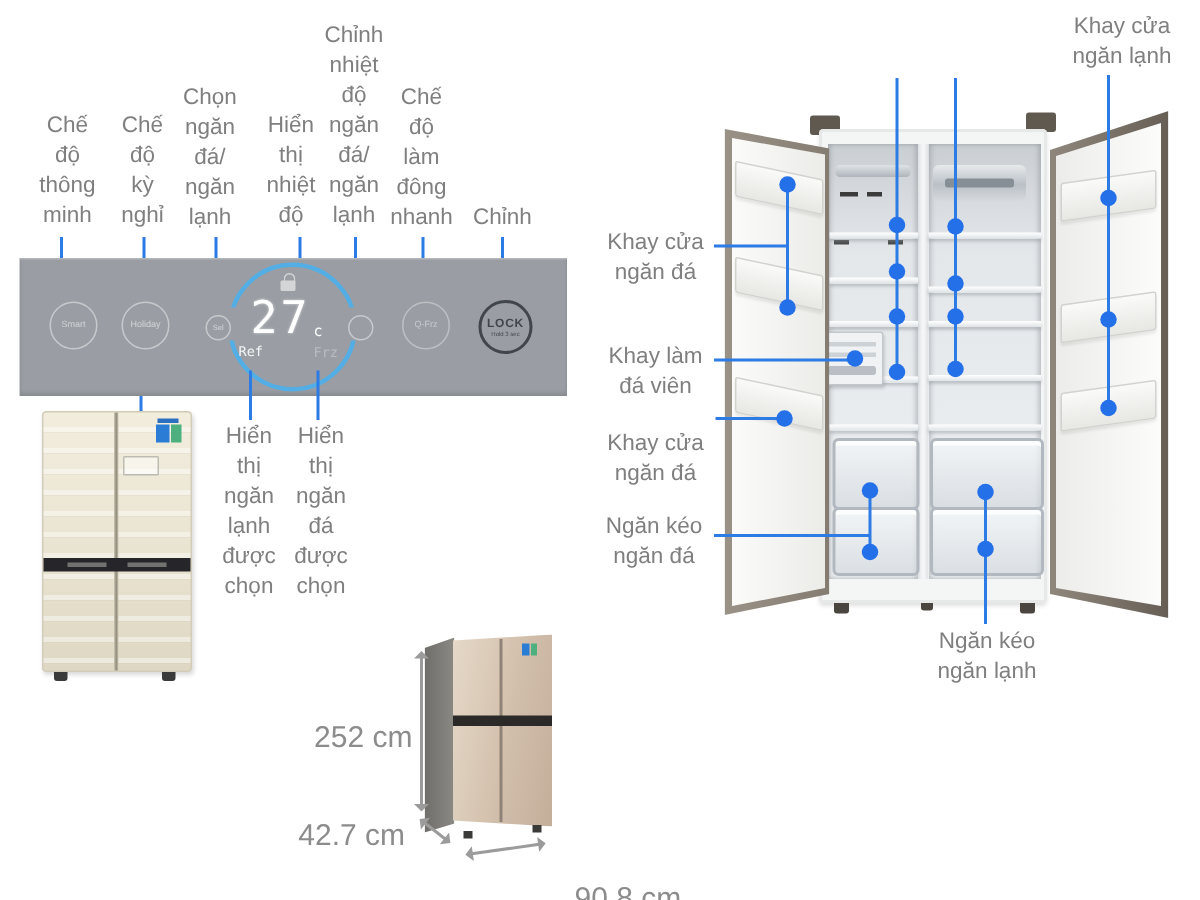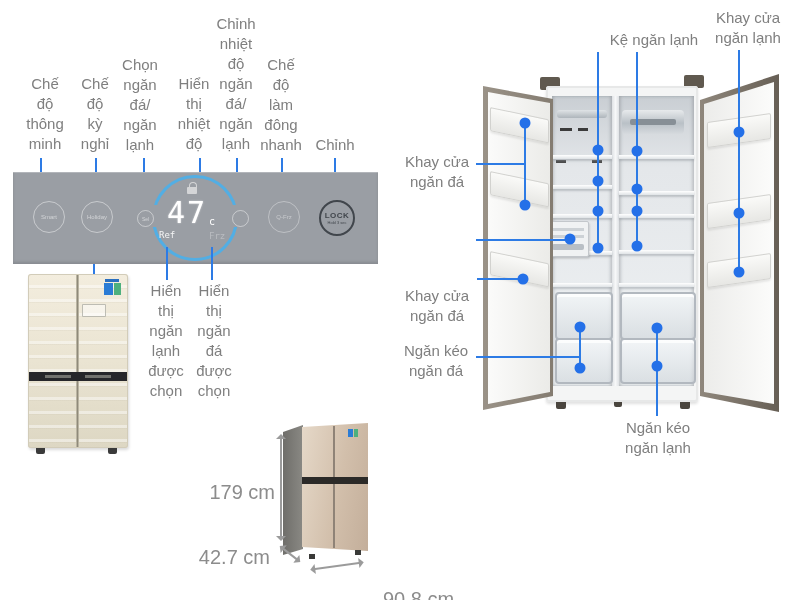--- a/index.html
+++ b/index.html
@@ -146,21 +146,21 @@
     </div>
     <div class="pbtn" style="left:219px;top:38px;width:15px;height:15px;"></div>
 
     <div style="position:absolute;left:174px;top:10px;width:10px;height:12px;opacity:.75;">
       <div style="position:absolute;left:2px;top:0;width:6px;height:6px;border:1.5px solid #e8e8e8;
                   border-bottom:none;border-radius:4px 4px 0 0;"></div>
       <div style="position:absolute;left:0;top:5px;width:10px;height:7px;background:#e8e8e8;border-radius:1px;"></div>
     </div>
 
     <div class="seg" style="left:152px;top:24px;width:44px;height:34px;font-size:30px;line-height:34px;
-                           text-align:center;letter-spacing:2px;text-shadow:0 0 2px rgba(255,255,255,.6);">47</div>
+                           text-align:center;letter-spacing:2px;text-shadow:0 0 2px rgba(255,255,255,.6);">27</div>
     <div class="seg" style="left:196px;top:44px;font-size:10px;">c</div>
     <div class="seg" style="left:146px;top:58px;font-size:9px;opacity:.9;">Ref</div>
     <div class="seg" style="left:196px;top:59px;font-size:9px;opacity:.3;text-align:right;">Frz</div>
 
     <div class="pbtn" style="left:255px;top:29px;width:30px;height:30px;font-size:6px;border-color:rgba(255,255,255,.35);color:rgba(255,255,255,.45);">
       <span>Q-Frz</span>
     </div>
     <div class="lockring">
       <span style="font-size:8px;font-weight:bold;letter-spacing:.5px;">LOCK</span>
       <span style="font-size:4px;">Hold 3 sec</span>
@@ -220,21 +220,21 @@
     <div class="arrow-line" style="left:4px;top:4px;width:20px;height:2px;"></div>
     <div class="ah" style="left:-4px;top:0;border-right-color:#9b9b9b;"></div>
     <div class="ah" style="left:22px;top:0;border-left-color:#9b9b9b;"></div>
   </div>
 
   <div style="position:absolute;left:308px;top:561px;width:58px;height:10px;transform:rotate(-8deg);">
     <div class="arrow-line" style="left:5px;top:4px;width:48px;height:2px;"></div>
     <div class="ah" style="left:-3px;top:0;border-right-color:#9b9b9b;"></div>
     <div class="ah" style="left:51px;top:0;border-left-color:#9b9b9b;"></div>
   </div>
-  <div class="dim-lbl" style="left:203px;top:481px;width:72px;text-align:right;">179 cm</div>
+  <div class="dim-lbl" style="left:203px;top:481px;width:72px;text-align:right;">252 cm</div>
   <div class="dim-lbl" style="left:198px;top:546px;width:72px;text-align:right;">42.7 cm</div>
   <div class="dim-lbl" style="left:336px;top:588px;margin-left:47px;">90.8 cm</div>
 
   <div class="hinge" style="left:540px;top:77px;"></div>
   <div class="hinge" style="left:684px;top:75px;"></div>
 
   <div class="cabinet"></div>
   <div class="compartment" style="left:552px;width:60px;"></div>
   <div class="divider"></div>
   <div class="compartment" style="left:619px;width:75px;"></div>
@@ -281,26 +281,27 @@
   <div class="ld-bin" style="top:107px;"></div>
   <div class="ld-bin" style="top:171px;"></div>
   <div class="ld-bin" style="top:251px;"></div>
 
   <div class="rdoor-frame"></div>
   <div class="rdoor-panel"></div>
   <div class="rd-bin" style="top:122px;"></div>
   <div class="rd-bin" style="top:203px;"></div>
   <div class="rd-bin" style="top:262px;"></div>
 
-  <div class="lbl" style="left:602px;top:30px;width:104px;">Kệ ngăn lạnh</div>
   <div class="lbl" style="left:708px;top:8px;width:80px;">Khay cửa
 ngăn lạnh</div>
 
   <div class="lbl" style="left:398px;top:152px;width:78px;">Khay cửa
 ngăn đá</div>
+  <div class="lbl" style="left:398px;top:228px;width:78px;">Khay làm
+đá viên</div>
   <div class="lbl" style="left:398px;top:286px;width:78px;">Khay cửa
 ngăn đá</div>
   <div class="lbl" style="left:396px;top:341px;width:80px;">Ngăn kéo
 ngăn đá</div>
 
   <div class="lbl" style="left:612px;top:418px;width:92px;">Ngăn kéo
 ngăn lạnh</div>
 
   <div class="cl" style="left:597px;top:52px;height:196px;"></div>
   <div class="cl" style="left:636px;top:52px;height:194px;"></div>

